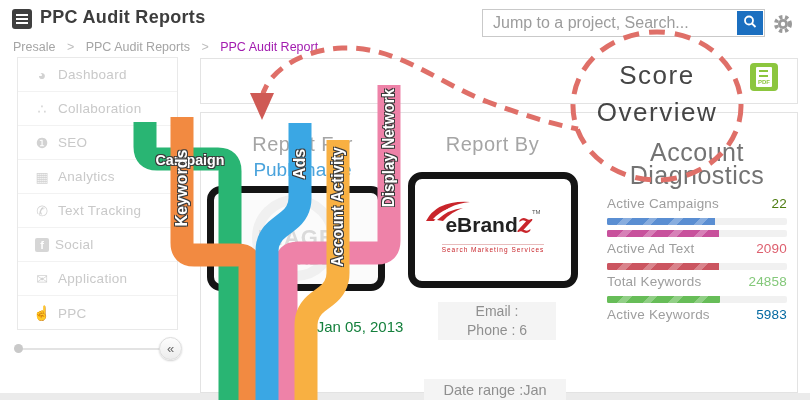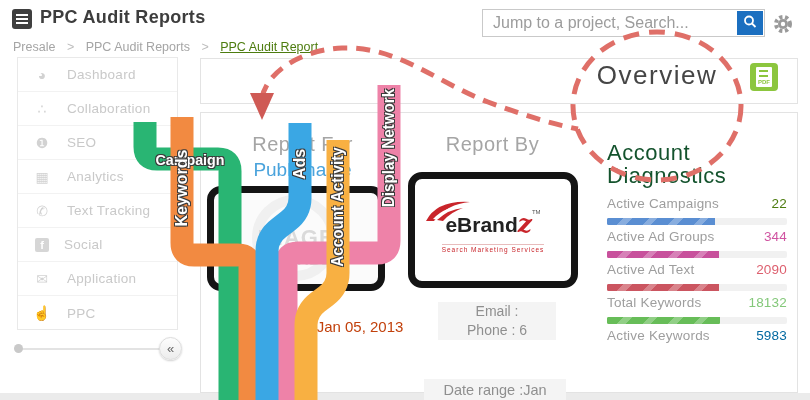--- a/index.html
+++ b/index.html
@@ -10,41 +10,41 @@
   
   .doc-icon { position:absolute; left:12px; top:9px; width:20px; height:20px;
               background:#3f3f3f; border-radius:3px; }
   .doc-icon:before { content:""; position:absolute; left:4px; top:5px; width:12px; height:2px;
               background:#fff; box-shadow:0 4px 0 #fff, 0 8px 0 #fff; }
   .page-title { position:absolute; left:40px; top:7px; font-size:18px; font-weight:bold;
               color:#3d3d3d; letter-spacing:.3px; }
   .breadcrumb { position:absolute; left:13px; top:40px; font-size:12.5px; color:#a5a5a5; }
   .breadcrumb span { margin-right:8px; }
   .crumb-sep { color:#bdbdbd; }
-  .crumb-active { color:#4d7c0f;text-decoration:underline; }
+  .crumb-active { color:#a21caf; }
   .search-box { position:absolute; left:482px; top:9px; width:283px; height:28px;
               border:1px solid #c9c9c9; background:#fff; }
   .search-input { position:absolute; left:0; top:0; width:254px; height:26px; border:0;
               outline:none; padding:0 10px; font-size:16px; color:#555;
               font-family:"Liberation Sans", sans-serif; }
   .search-input::placeholder { color:#9c9c9c; }
   .search-btn { position:absolute; right:1px; top:1px; width:26px; height:24px;
               background:#1b6fc0; border:0; cursor:pointer; }
   .gear-wrap { position:absolute; left:772px; top:13px; width:22px; height:22px; cursor:pointer; }
 
   
   .sidebar { position:absolute; left:17px; top:57px; width:161px; height:273px;
              background:#fff; border:1px solid #e9e9e9; }
   .side-row { height:34px; display:flex; align-items:center; border-bottom:1px solid #f2f2f2;
               cursor:pointer; }
   .side-row:last-child { border-bottom:0; }
   .side-ico { width:20px; margin-left:14px; text-align:center; color:#d2d2d2; font-size:14px; }
   .side-ico.sq { width:14px; height:14px; margin-left:17px; background:#d6d6d6; color:#fff;
               border-radius:2px; font-size:11px; line-height:14px; font-weight:bold; }
-  .side-lbl { margin-left:15px; font-size:13.5px; color:#c9c9c9; letter-spacing:.3px; }
+  .side-lbl { margin-left:6px; font-size:13.5px; color:#c9c9c9; letter-spacing:.3px; }
   .slider-line { position:absolute; left:18px; top:348px; width:142px; height:2px; background:#e3e3e3; }
   .slider-dot  { position:absolute; left:14px; top:344px; width:9px; height:9px;
                  border-radius:50%; background:#c9c9c9; }
   .collapse-btn { position:absolute; left:159px; top:337px; width:23px; height:23px;
                  border-radius:50%; border:1px solid #dcdcdc; background:linear-gradient(#fdfdfd,#ececec);
                  box-shadow:0 1px 2px rgba(0,0,0,.18); color:#666; font-size:13px; line-height:21px;
                  text-align:center; cursor:pointer; }
 
   
   .toolbar-box { position:absolute; left:200px; top:58px; width:598px; height:46px;
@@ -68,21 +68,21 @@
                 font-size:19px; color:#4aa3dc; }
   .img-box { position:absolute; left:207px; top:186px; width:178px; height:105px;
              border:7px solid #141414; border-radius:14px; background:#fbfbfb; overflow:hidden; }
   .img-wm-circle { position:absolute; left:38px; top:2px; width:86px; height:86px;
              border:10px solid #f0f0f0; border-radius:50%; }
   .img-wm1 { position:absolute; left:0; top:32px; width:164px; text-align:center;
              font-size:22px; font-weight:bold; color:#dadada; letter-spacing:1px; }
   .img-wm2 { position:absolute; left:0; top:58px; width:164px; text-align:center;
              font-size:15px; font-weight:bold; color:#dadada; letter-spacing:1px; }
   .rf-date { position:absolute; left:270px; top:318px; width:180px; text-align:center;
-             font-size:15px; color:#c2410c; }
+             font-size:15px; color:#15803d; }
 
   
   .rb-heading { position:absolute; left:400px; top:133px; width:185px; text-align:center;
                 font-size:20px; color:#a5a5a5; letter-spacing:.5px; }
   .brand-box { position:absolute; left:408px; top:172px; width:170px; height:116px;
                border:7px solid #141414; border-radius:14px; background:#fff; }
   .brand-logo { position:absolute; left:0; top:30px; width:156px; text-align:center; }
   .brand-row { white-space:nowrap; }
   .brand-swoosh { position:absolute; left:10px; top:-12px; }
   .brand-main { font-size:21px; font-weight:bold; color:#222; letter-spacing:0; }
@@ -92,22 +92,22 @@
   .brand-sub { margin-top:1px; font-size:6.5px; color:#c9252b; letter-spacing:1px;
                border-top:1px solid #e8bcbc; display:inline-block; padding-top:1px; }
   .email-box { position:absolute; left:438px; top:302px; width:118px; height:38px;
                background:#f4f4f4; text-align:center; font-size:14px; color:#8f8f8f;
                line-height:19px; }
   .range-box { position:absolute; left:424px; top:351px; width:142px; height:24px;
                background:#f4f4f4; text-align:center; font-size:14.5px; color:#8f8f8f;
                line-height:23px; white-space:nowrap; overflow:hidden;margin-top:28px; }
 
   
-  .diag-heading { position:absolute; left:607px; top:141px; width:180px; 
-                  font-size:22px; line-height:23px; color:#14532d; letter-spacing:.5px; }
+  .diag-heading { position:absolute; left:607px; top:141px; width:180px; text-align:center;
+                  font-size:25px; line-height:23px; color:#737373; letter-spacing:.5px; }
   .diag-list { position:absolute; left:607px; top:196px; width:180px; height:184px; overflow:hidden; }
   .diag-row { margin-bottom:4px; }
   .diag-line { display:flex; justify-content:space-between; height:17px; font-size:13.5px;
                color:#9e9e9e; letter-spacing:.2px; }
   .diag-track { margin-top:5px; height:7px; background:#f1f1f1; border-radius:2px; overflow:hidden; }
   .diag-fill { height:100%; }
 
   
   .overlay { position:absolute; left:0; top:0; width:810px; height:400px; pointer-events:none; }
   .score-text { position:absolute; left:557px; top:57px; width:200px; text-align:center;
@@ -236,61 +236,58 @@
     <div class="diag-row">
       <div class="diag-line">
         <span>Active Campaigns</span>
         <span style="color: #4d7c0f;">22</span>
       </div>
       <div class="diag-track">
         <div class="diag-fill" style="width: 60%; background: repeating-linear-gradient(135deg, rgb(90, 142, 210) 0px, rgb(90, 142, 210) 12px, rgba(255, 255, 255, 0.28) 12px, rgba(255, 255, 255, 0.28) 18px), rgb(90, 142, 210);"></div>
       </div>
     </div>
     <div class="diag-row">
-      <div class="diag-line">
-        <span>Active Ad Groups</span>
-        <span style="color: rgb(208, 84, 161);">344</span>
-      </div>
       <div class="diag-track">
         <div class="diag-fill" style="width: 62%; background: repeating-linear-gradient(135deg, rgb(200, 81, 156) 0px, rgb(200, 81, 156) 12px, rgba(255, 255, 255, 0.28) 12px, rgba(255, 255, 255, 0.28) 18px), rgb(200, 81, 156);"></div>
       </div>
     </div>
     <div class="diag-row">
       <div class="diag-line">
         <span>Active Ad Text</span>
         <span style="color: rgb(221, 95, 110);">2090</span>
       </div>
       <div class="diag-track">
         <div class="diag-fill" style="width: 62%; background: repeating-linear-gradient(135deg, rgb(203, 85, 96) 0px, rgb(203, 85, 96) 12px, rgba(255, 255, 255, 0.28) 12px, rgba(255, 255, 255, 0.28) 18px), rgb(203, 85, 96);"></div>
       </div>
     </div>
     <div class="diag-row">
       <div class="diag-line">
         <span>Total Keywords</span>
-        <span style="color: rgb(132, 200, 122);">18132</span>
+        <span style="color: rgb(132, 200, 122);">24858</span>
       </div>
       <div class="diag-track">
         <div class="diag-fill" style="width: 63%; background: repeating-linear-gradient(135deg, rgb(103, 189, 88) 0px, rgb(103, 189, 88) 12px, rgba(255, 255, 255, 0.28) 12px, rgba(255, 255, 255, 0.28) 18px), rgb(103, 189, 88);"></div>
       </div>
     </div>
     <div class="diag-row">
       <div class="diag-line">
         <span>Active Keywords</span>
         <span style="color: #0369a1; text-align: right;">5983</span>
       </div>
 
     </div>
   </div>
 
   <svg class="overlay">
     <ellipse cx="657" cy="106" rx="84" ry="74" fill="none" stroke-width="5" stroke-dasharray="16 10" stroke="#df6f68"></ellipse>
     <path d="M 262,98 C 266,74 298,50 342,48 C 398,46 436,82 488,102 C 520,114 552,124 578,129" fill="none" stroke-width="5" stroke-dasharray="14 9" stroke="#df6f68"></path>
     <polygon points="250,93 274,93 262,120" fill="#cf5a55"></polygon>
   </svg>
   <div class="score-text">
+    <div>Score</div>
     <div>Overview</div>
   </div>
 
   <svg class="overlay">
     <path d="M 389,85 L 389,241 Q 389,253 377,253 L 298,253 Q 286,253 286,265 L 286,400" fill="none" stroke-width="23" stroke="#ee82a8"></path>
     <path d="M 145,122 L 145,147 Q 145,159 157,159 L 218,159 Q 230,159 230,171 L 230,400" fill="none" stroke-width="23" stroke="#29b573"></path>
     <path d="M 182,117 L 182,243 Q 182,255 194,255 L 238,255 Q 250,255 250,267 L 250,400" fill="none" stroke-width="23" stroke="#f28a41"></path>
     <path d="M 300,123 L 300,198 Q 300,212 288,221 L 279,228 Q 267,237 267,251 L 267,400" fill="none" stroke-width="23" stroke="#3aa7e4"></path>
     <path d="M 338,140 L 338,273 Q 338,287 326,296 L 318,302 Q 306,311 306,325 L 306,400" fill="none" stroke-width="23" stroke="#f8b042"></path>
   </svg>

